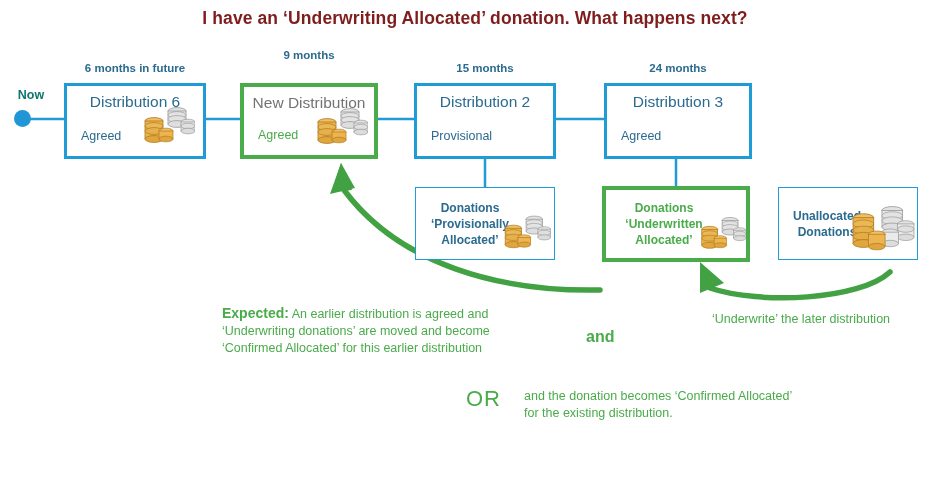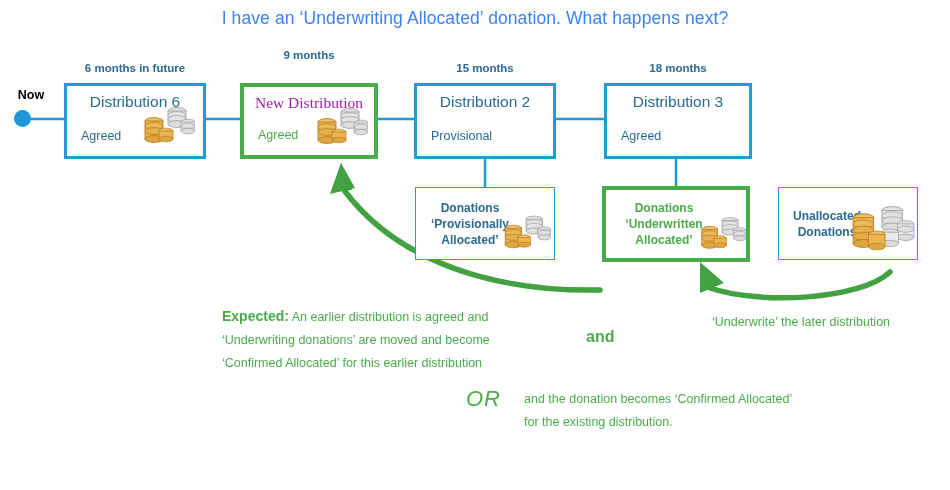--- a/index.html
+++ b/index.html
@@ -12,29 +12,29 @@
   }
   #stage{position:absolute;left:0;top:0;width:950px;height:490px;}
 
   
   #artwork{position:absolute;left:0;top:0;width:950px;height:490px;}
 
   
   .title{
     position:absolute;left:0;top:8px;width:950px;
     text-align:center;
-    font-size:17.5px;font-weight:normal;
-    color:#3b82f6;
+    font-size:17.5px;font-weight:bold;
+    color:#7f1d1d;
     letter-spacing:.1px;
   }
 
   
   .now-label{
     position:absolute;left:8px;top:88px;width:46px;text-align:center;
-    font-size:12.5px;font-weight:bold;color:#000000;
+    font-size:12.5px;font-weight:bold;color:#0f766e;
   }
   .now-dot{
     position:absolute;left:14px;top:110px;width:17px;height:17px;
     border-radius:50%;background:#2196d6;
   }
 
   
   .month{
     position:absolute;text-align:center;
     font-size:11.5px;font-weight:bold;color:#2a6b8f;
@@ -47,21 +47,21 @@
     box-sizing:border-box;
     border:3px solid #1f9bd6;
   }
   .tbox.green{border:4px solid #4aab4a;}
   .tbox .tb-title{
     position:absolute;left:0;top:7px;width:100%;
     text-align:center;
     font-size:15.5px;color:#2a6b8f;font-weight:normal;
     white-space:nowrap;
   }
-  .tbox.green .tb-title{color:#a21caf;font-family:Liberation Serif, serif;}
+  .tbox.green .tb-title{color:#737373;}
   .tbox .tb-status{
     position:absolute;left:14px;bottom:13px;
     font-size:12.5px;color:#2a6b8f;
   }
   .tbox.green .tb-status{color:#4aab4a;}
 
   
   .dbox{
     position:absolute;background:#fff;box-sizing:border-box;
     border:1.5px solid #1f9bd6;
@@ -75,21 +75,21 @@
   }
   .dbox.green .db-text{color:#4aab4a;}
   .dbox.wide .db-text{width:104px;}
 
   
   .coins{position:absolute;}
 
   
   .note{
     position:absolute;color:#4aab4a;
-    font-size:12.5px;line-height:23px;
+    font-size:12.5px;line-height:17px;
   }
   .note b{font-weight:bold;font-size:14px;}
   .note-center{text-align:center;}
   .and-word{
     position:absolute;color:#4aab4a;font-size:16px;font-weight:bold;
   }
   .or-word{
     position:absolute;color:#4aab4a;font-size:22px;font-weight:normal;
     letter-spacing:1px;
   }
@@ -134,21 +134,21 @@
   </svg>
 
   <div class="title">I have an ‘Underwriting Allocated’ donation. What happens next?</div>
 
   <div class="now-label">Now</div>
   <div class="now-dot"></div>
 
   <div class="month" style="left:64px;top:62px;width:142px;">6 months in future</div>
   <div class="month" style="left:240px;top:49px;width:138px;">9 months</div>
   <div class="month" style="left:414px;top:62px;width:142px;">15 months</div>
-  <div class="month" style="left:604px;top:62px;width:148px;">18 months</div>
+  <div class="month" style="left:604px;top:62px;width:148px;">24 months</div>
 
   <div class="tbox" style="left:64px;top:83px;width:142px;height:76px;">
     <div class="tb-title">Distribution 6</div>
     <div class="tb-status">Agreed</div>
     <div class="coins" style="right:8px;bottom:6px;">
       <svg width="52" height="44" viewBox="0 0 52 44" xmlns="http://www.w3.org/2000/svg">
         <g>
           <ellipse cx="34" cy="9" rx="9" ry="3.4" fill="#e3e3e3" stroke="#9a9a9a" stroke-width=".8"></ellipse>
           <rect x="25" y="9" width="18" height="13" fill="#eaeaea" stroke="#9a9a9a" stroke-width=".8"></rect>
           <ellipse cx="34" cy="13" rx="9" ry="3.4" fill="#e3e3e3" stroke="#9a9a9a" stroke-width=".7"></ellipse>
@@ -320,20 +320,20 @@
     <div>‘Underwriting donations’ are moved and become</div>
     <div>‘Confirmed Allocated’ for this earlier distribution</div>
   </div>
 
   <div class="and-word" style="left:586px;top:328px;">and</div>
 
   <div class="note note-center" style="left:666px;top:311px;width:270px;">
     <div>‘Underwrite’ the later distribution</div>
   </div>
 
-  <div class="or-word" style="left:466px;top:386px;font-style:italic;">OR</div>
+  <div class="or-word" style="left:466px;top:386px;">OR</div>
 
   <div class="note" style="left:524px;top:388px;width:340px;">
     <div>and the donation becomes ‘Confirmed Allocated’</div>
     <div>for the existing distribution.</div>
   </div>
 
 </div>
 
 </body></html>

